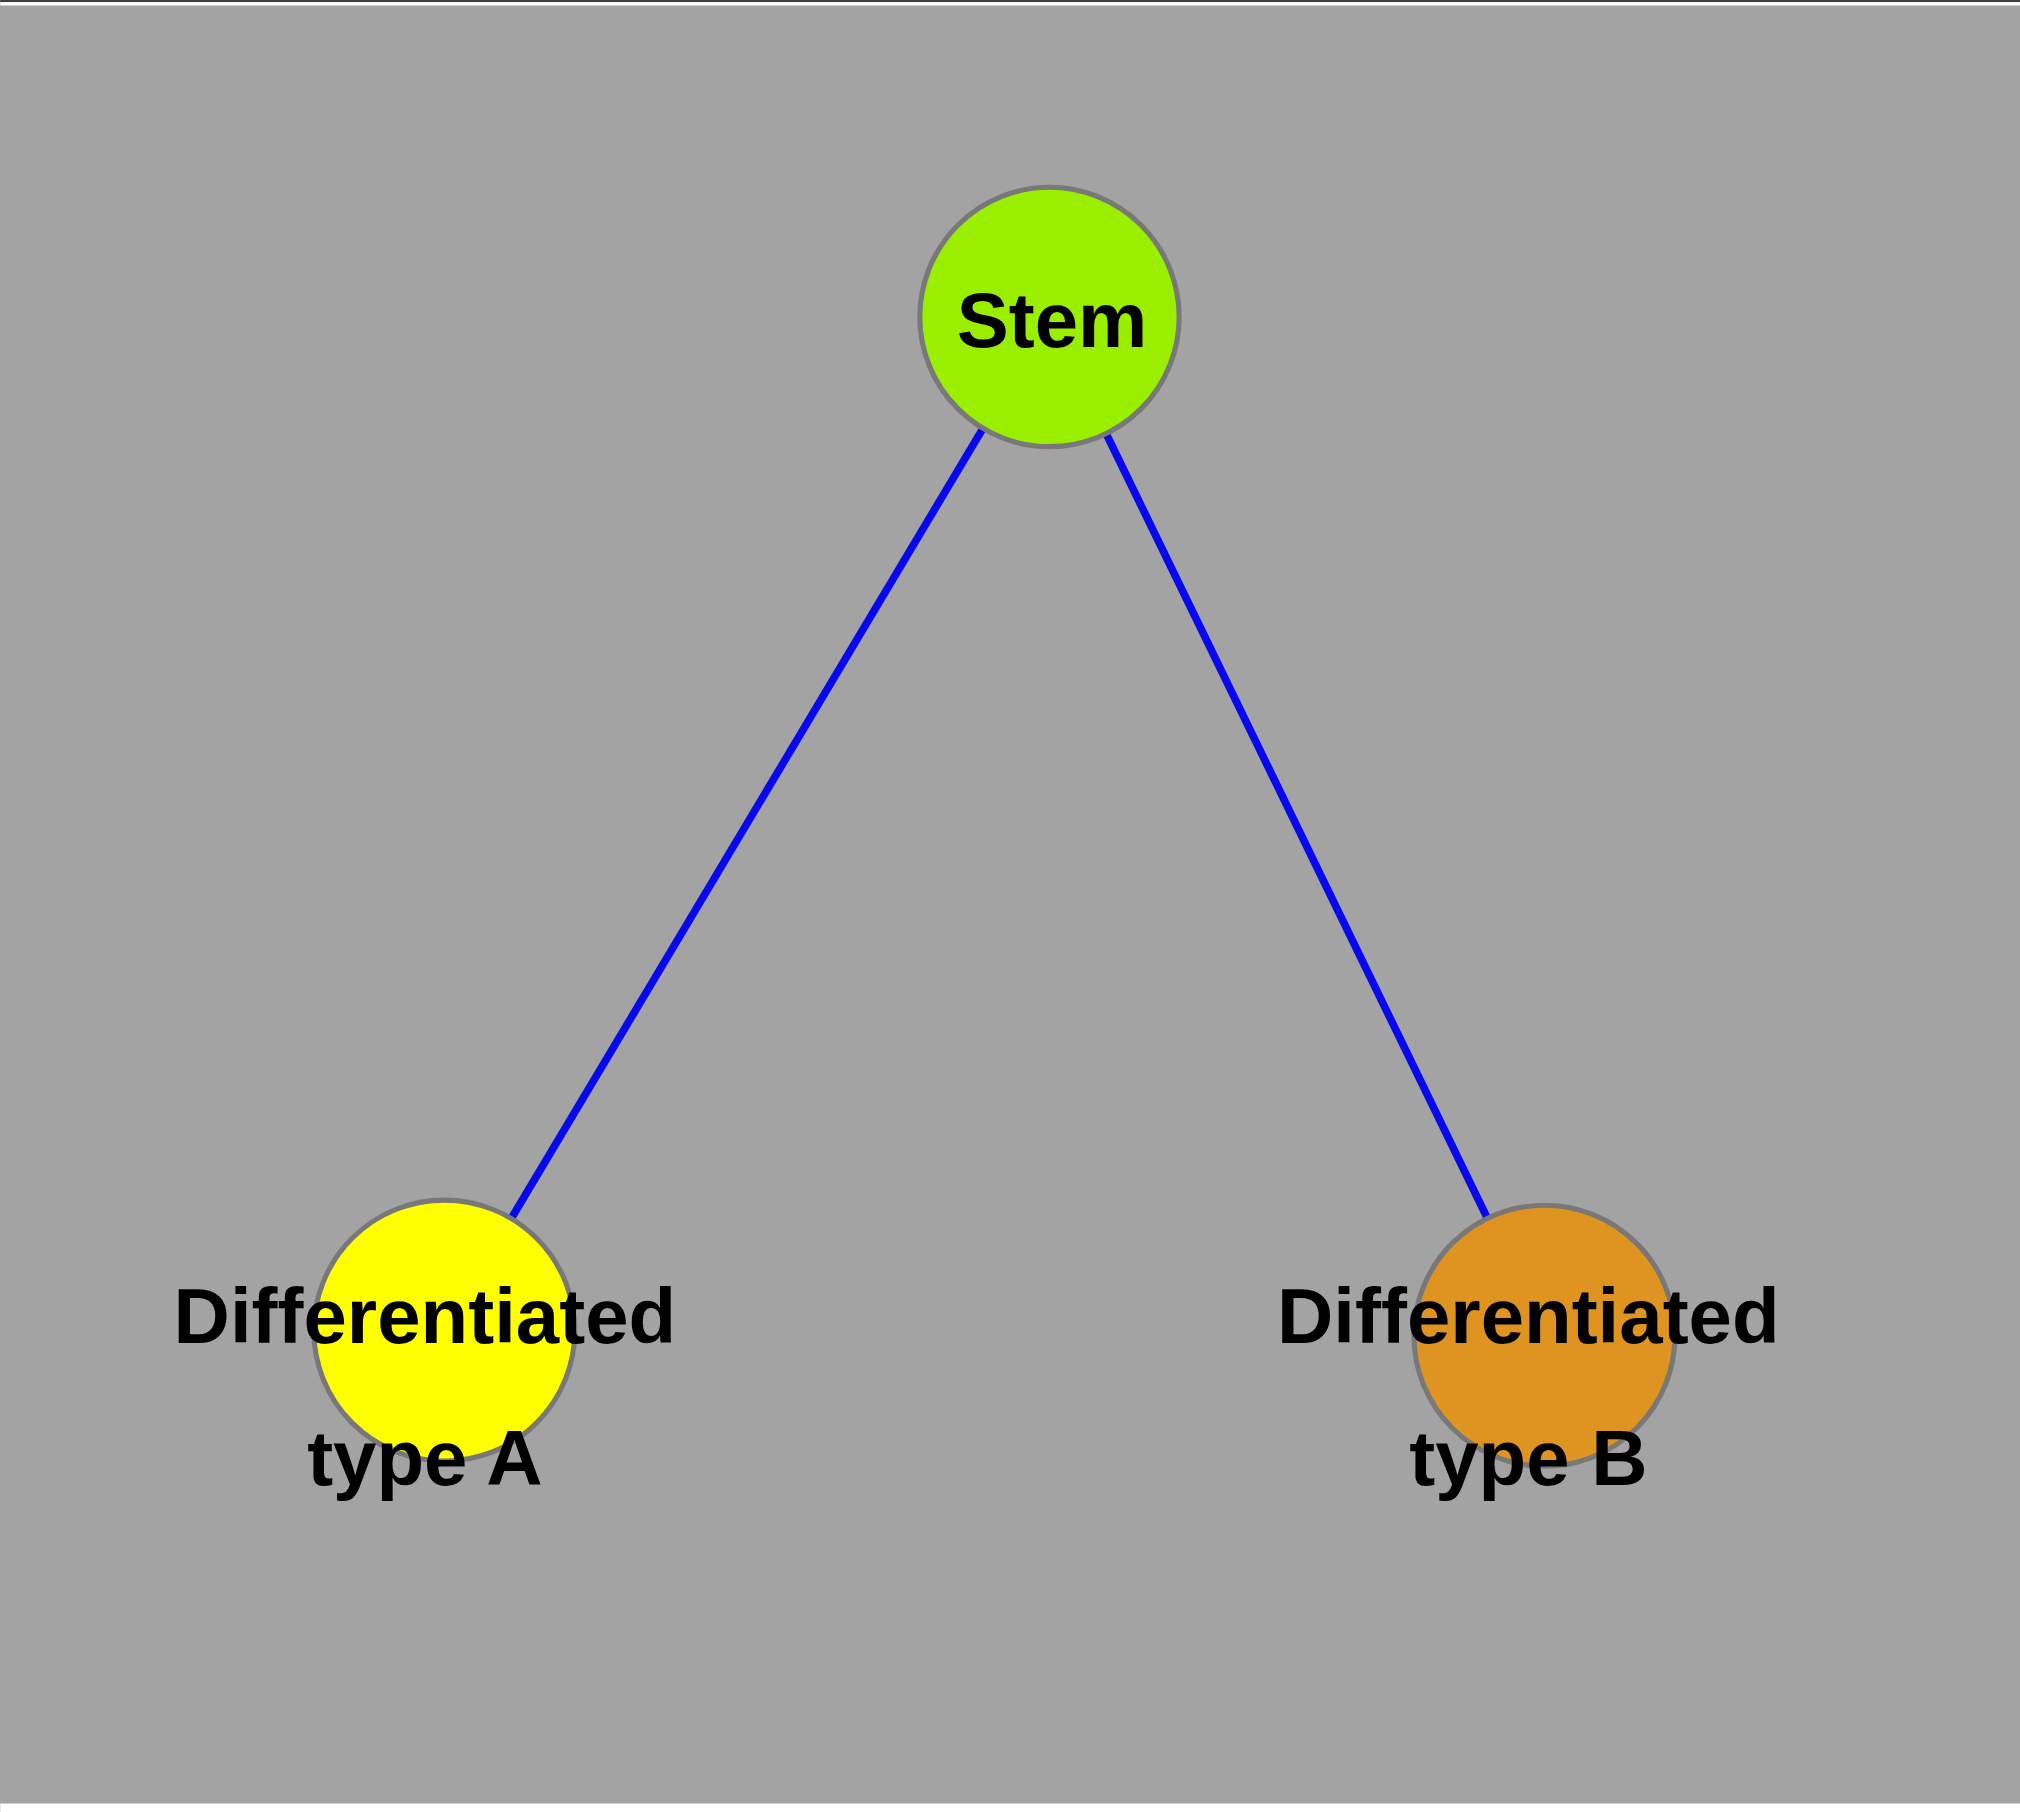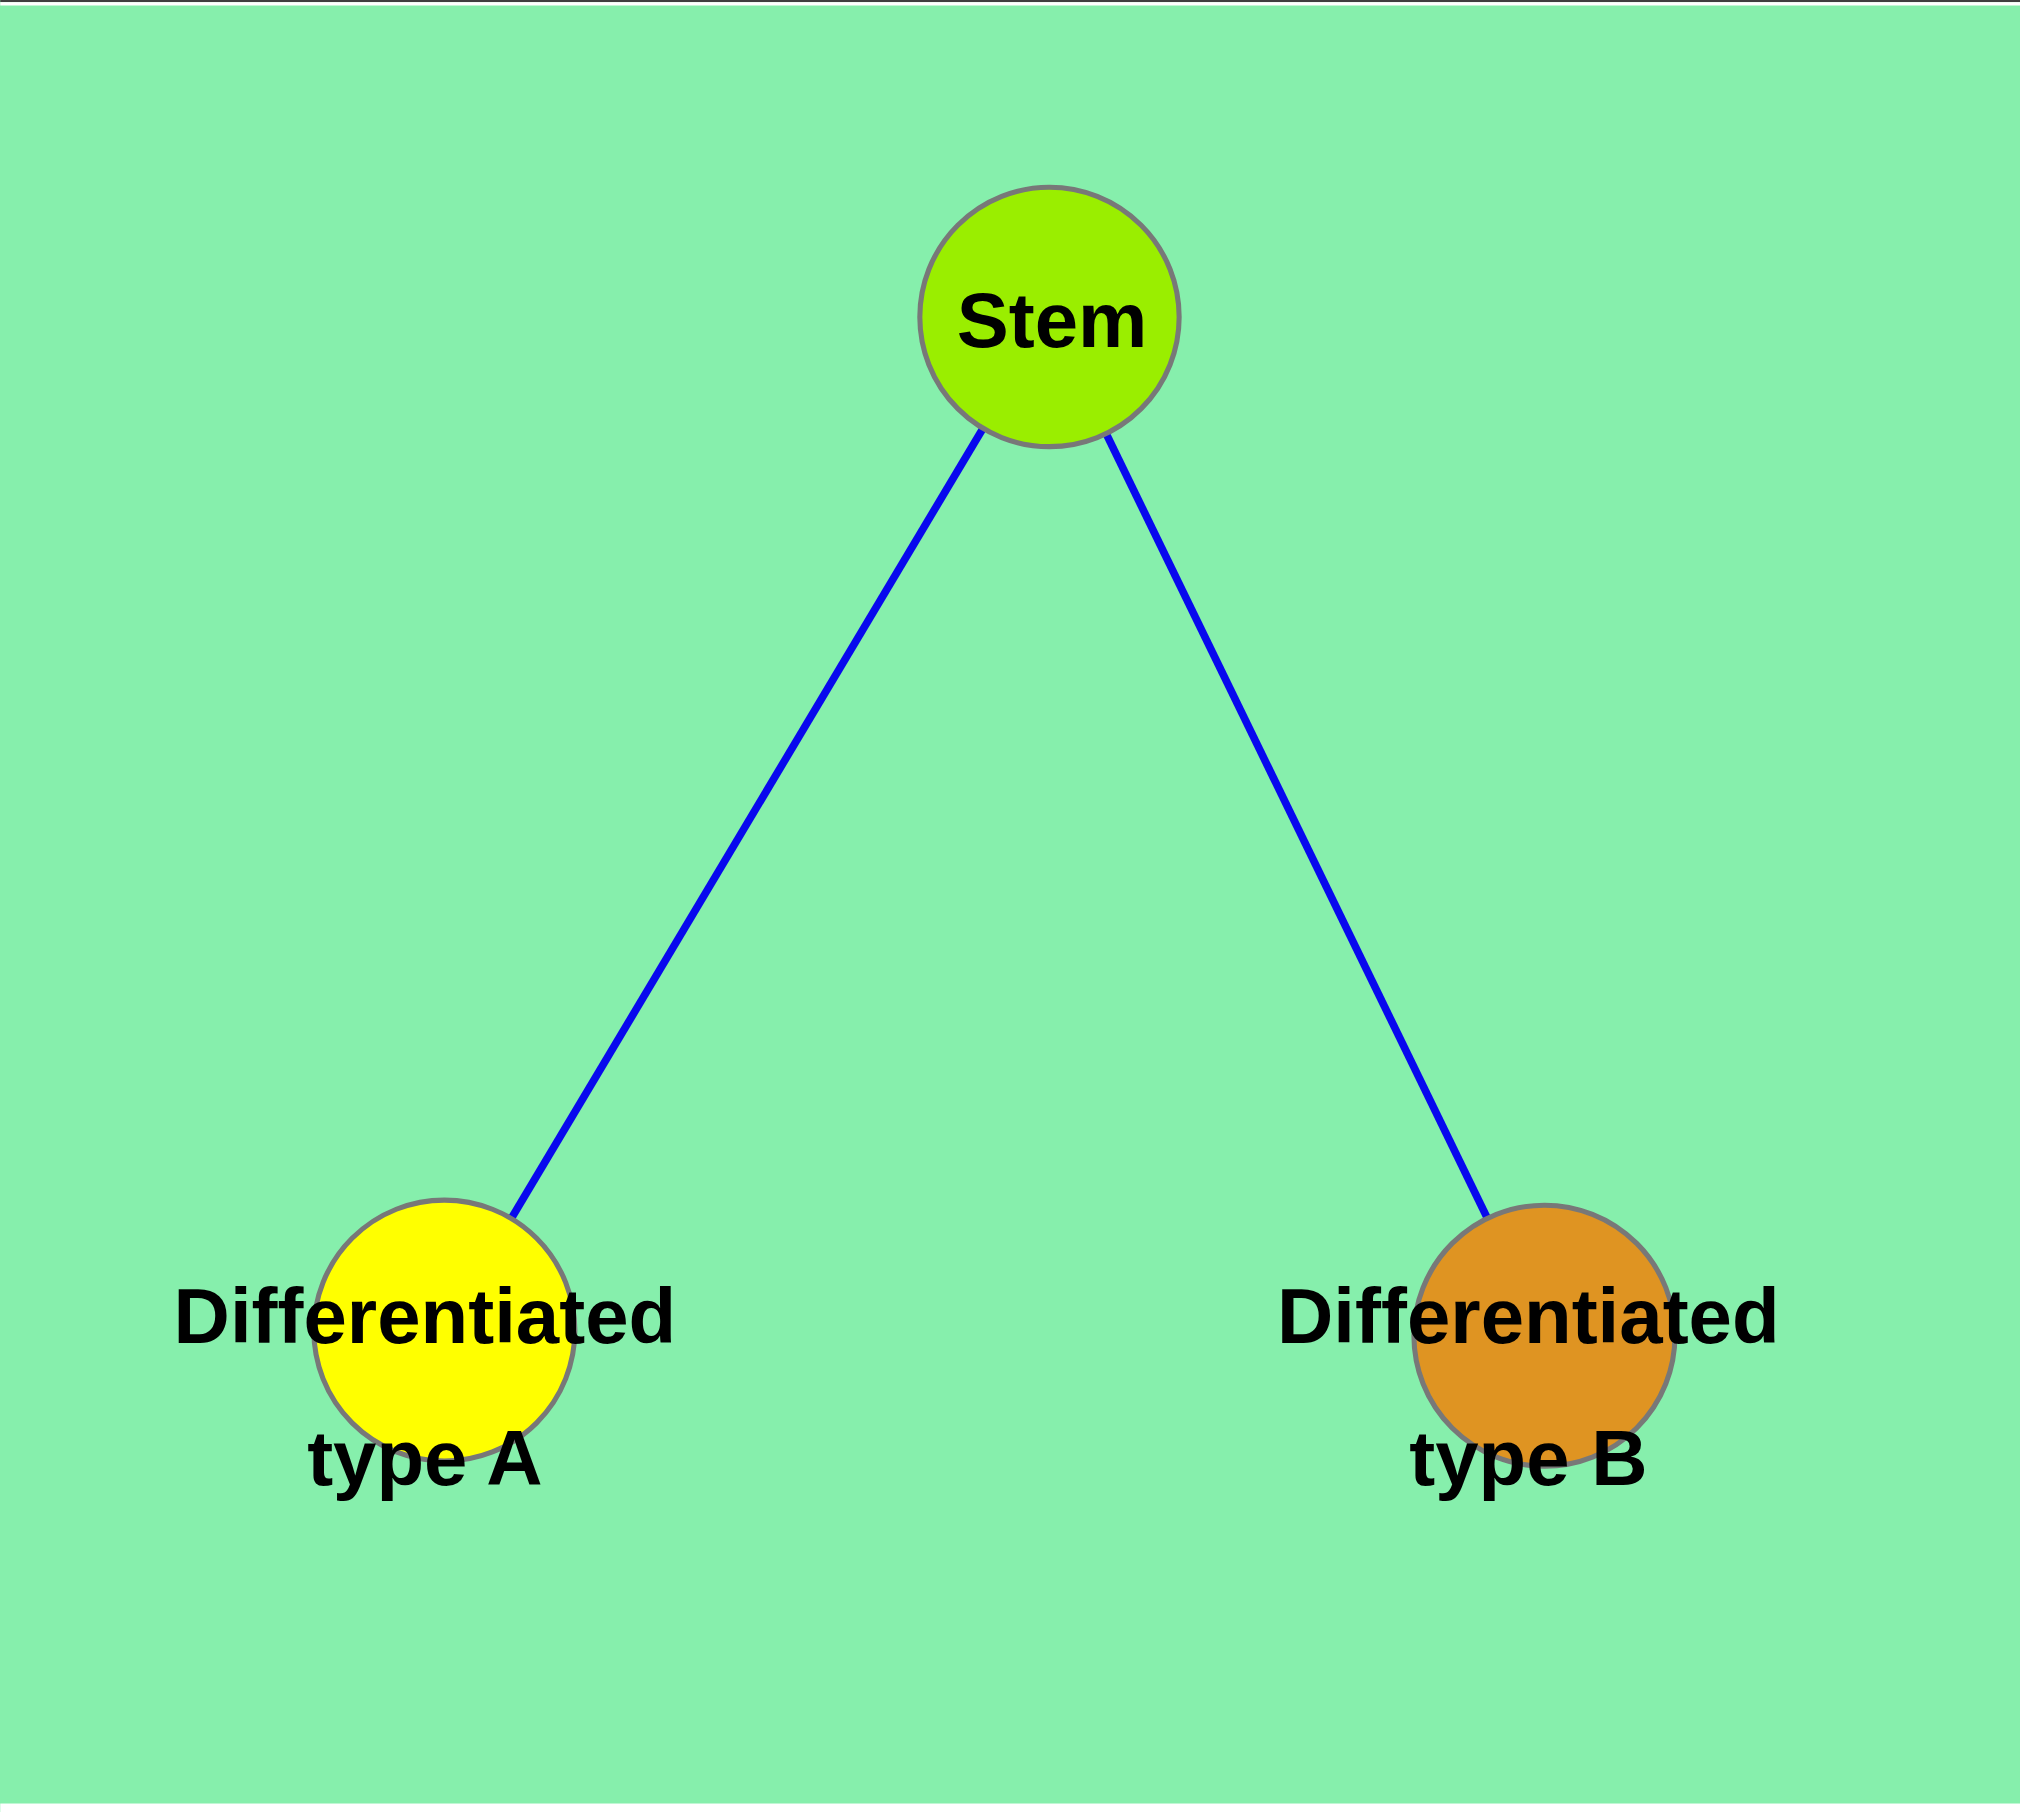--- a/index.html
+++ b/index.html
@@ -25,21 +25,21 @@
   .node-label {
     font-family: "Liberation Sans", sans-serif;
     font-weight: bold;
     font-size: 92px;
     fill: #000000;
   }
 </style>
 </head>
 <body>
 
-<div class="stage" style="background-color: #86efac;">
+<div class="stage" style="background-color: #a3a3a3;">
   <svg viewBox="0 0 2384 2138" width="2021" height="1812">
 
     <line x1="1238" y1="374" x2="524" y2="1570" stroke-width="9" style="stroke: rgb(8, 8, 238);"></line>
     <line x1="1238" y1="374" x2="1822" y2="1576" stroke-width="9" style="stroke: rgb(8, 8, 238);"></line>
 
     <circle cx="1238" cy="374" r="153" stroke-width="6" style="fill: rgb(154, 238, 0); stroke: rgb(120, 120, 120);"></circle>
     <text class="node-label" x="1241" y="409" text-anchor="middle" style="fill: rgb(0, 0, 0);">Stem</text>
 
     <circle cx="524" cy="1570" r="154" stroke-width="6" style="fill: rgb(255, 255, 0); stroke: rgb(120, 120, 120);"></circle>
     <text class="node-label" x="501" y="1585" text-anchor="middle" style="fill: rgb(0, 0, 0);">Differentiated</text>

